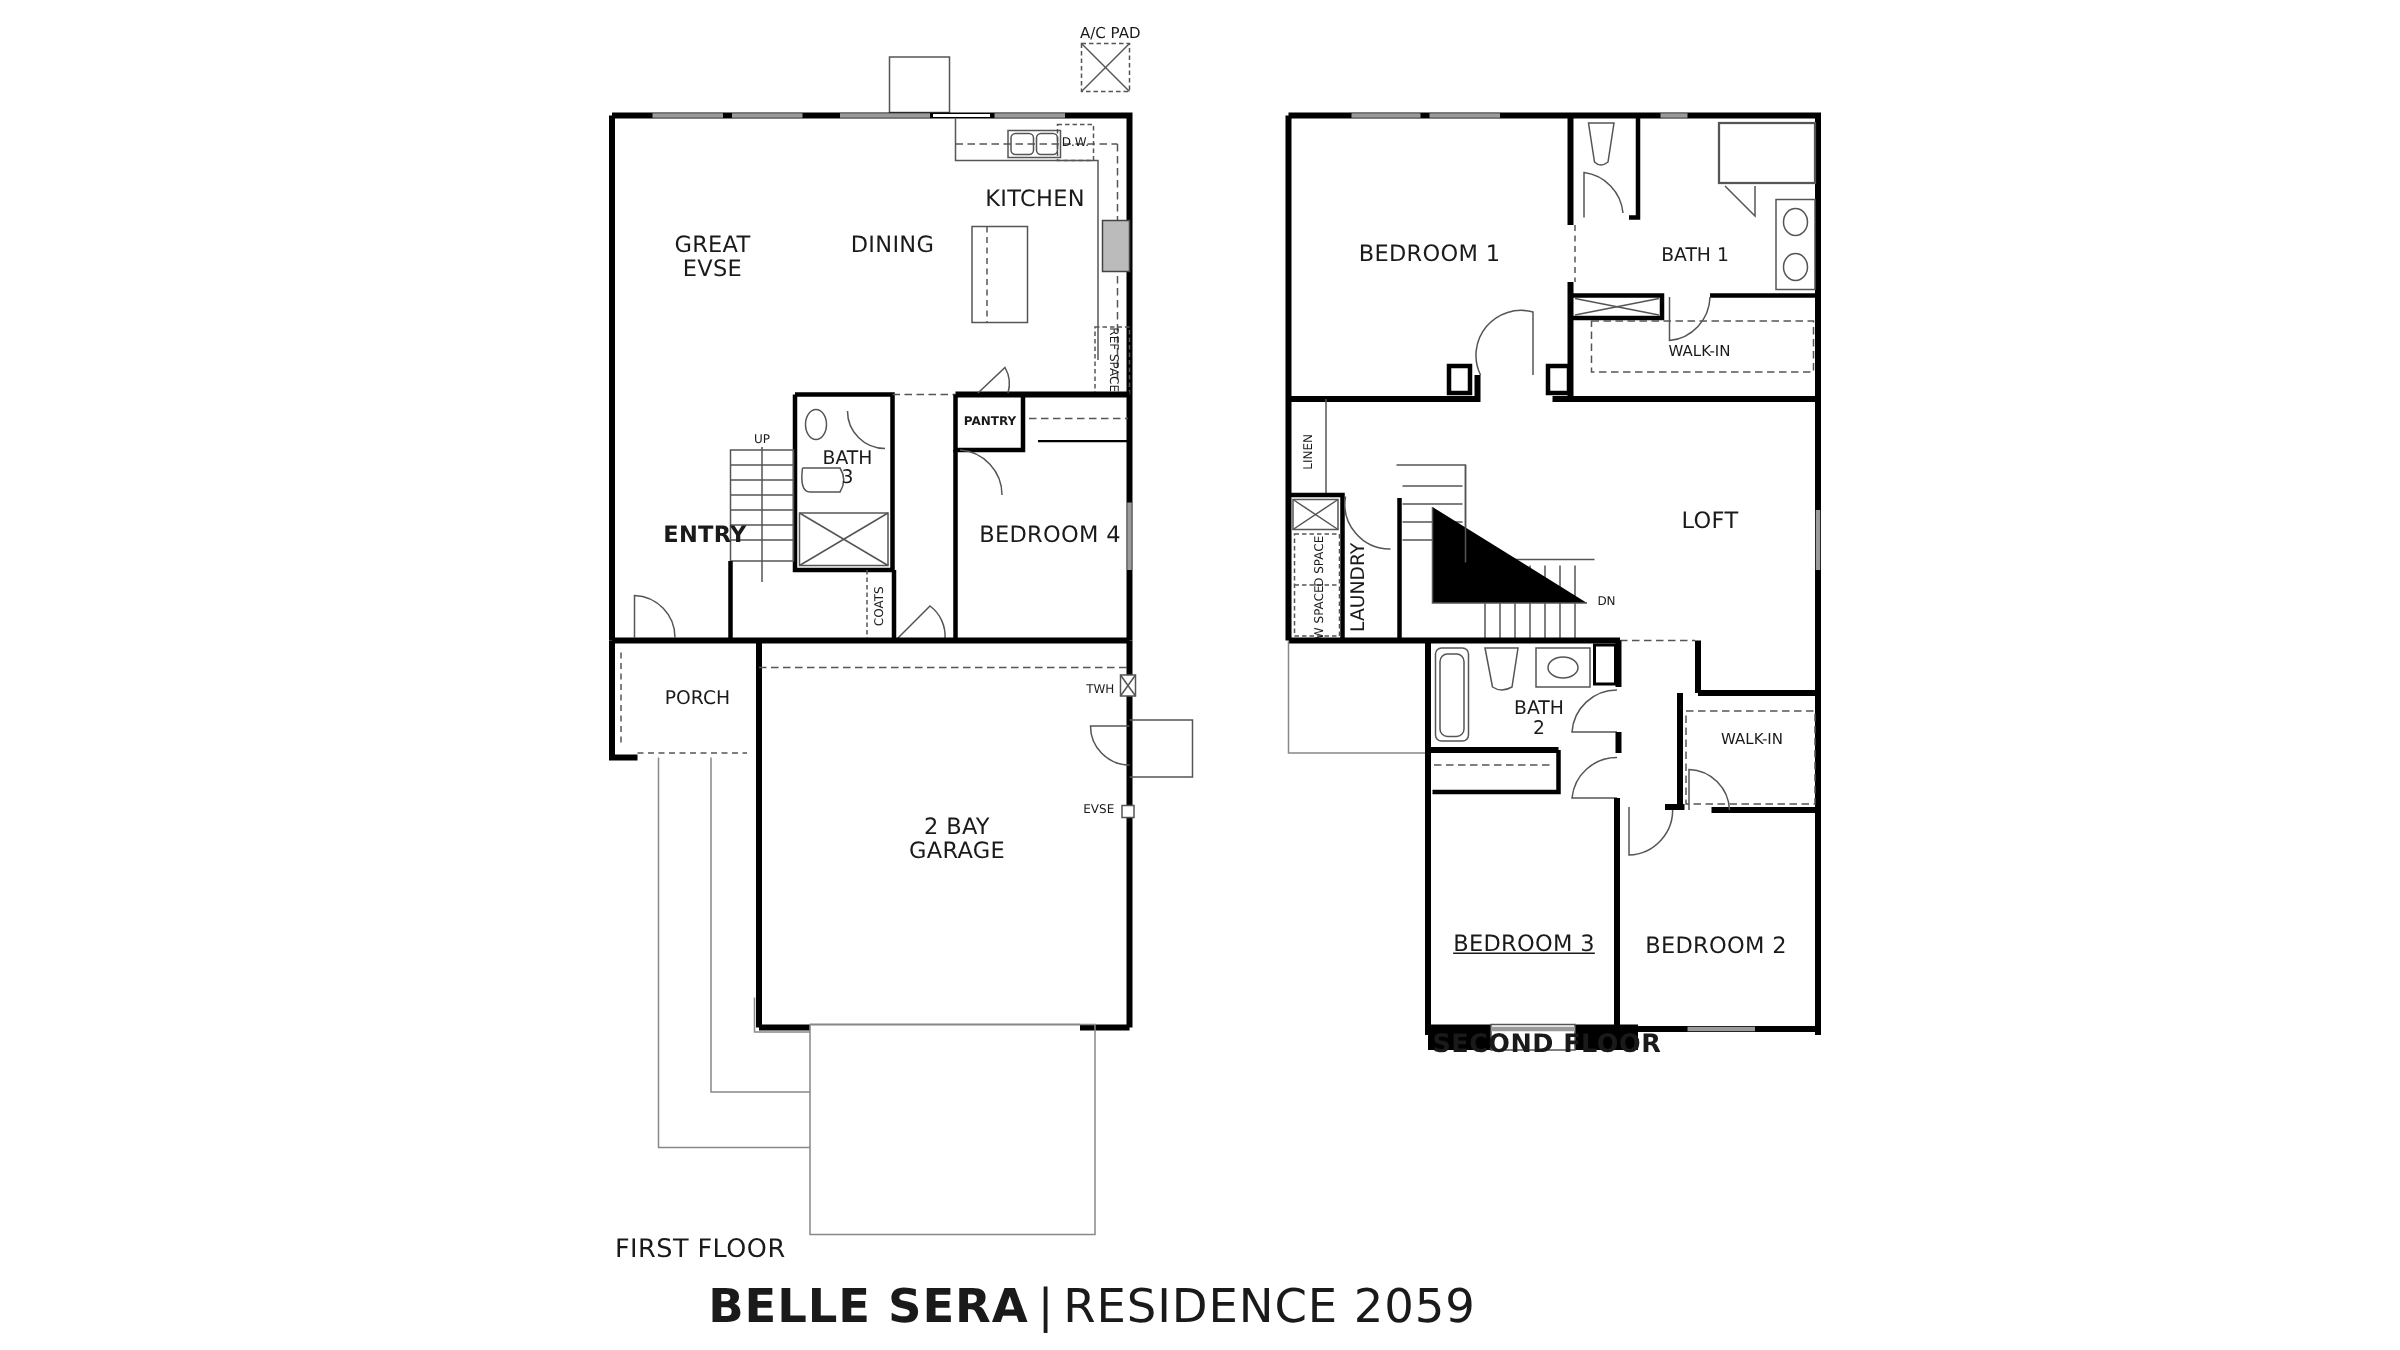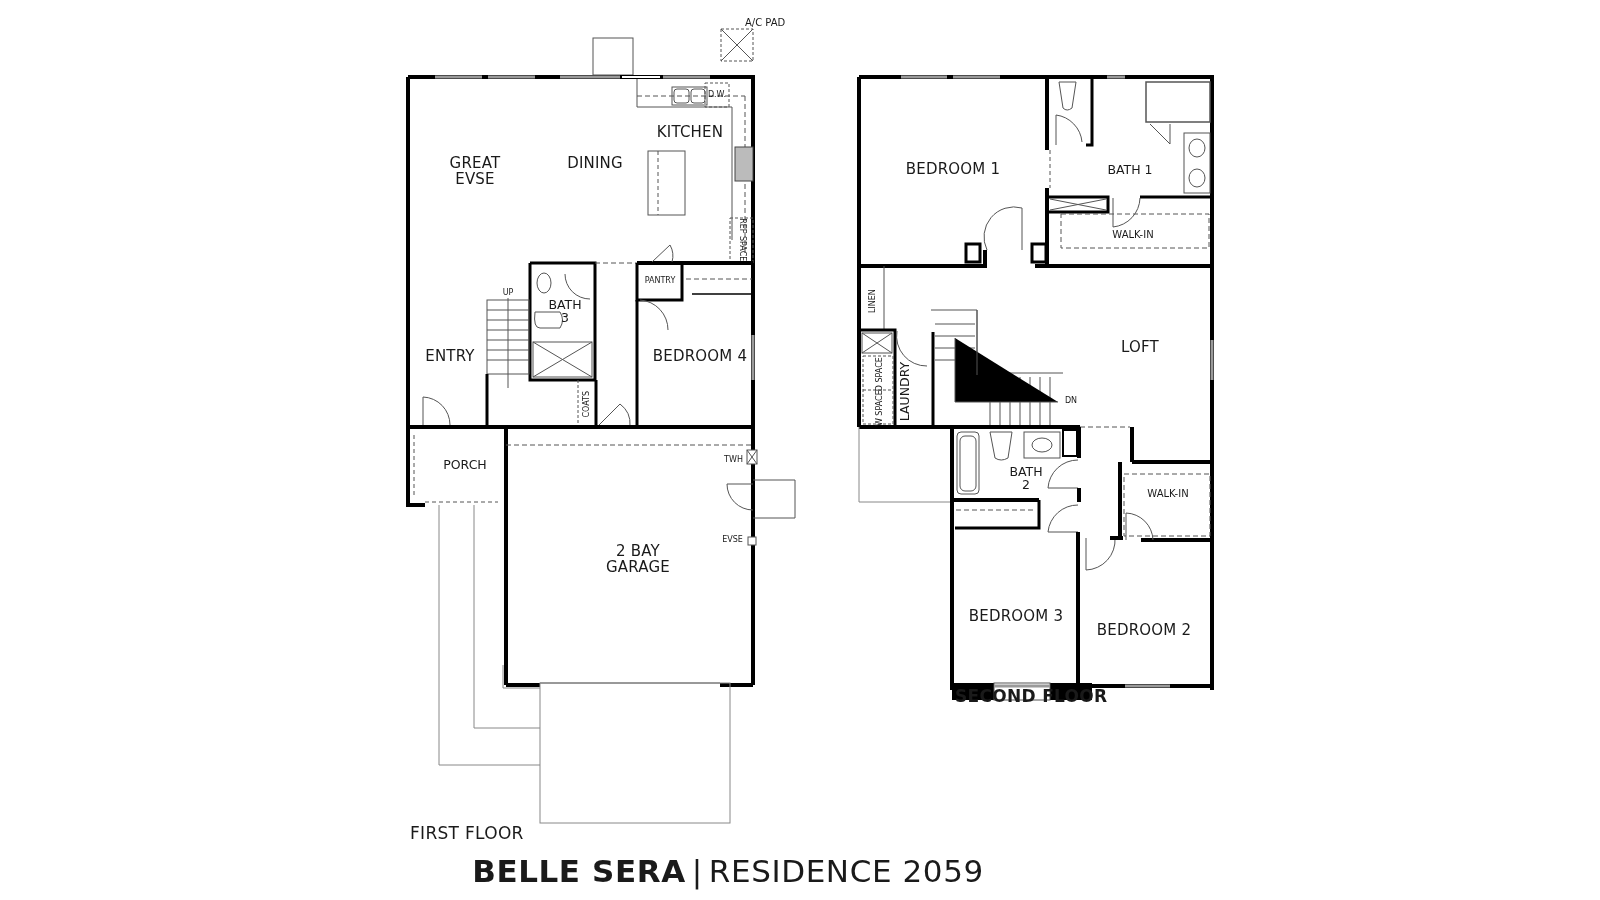--- a/index.html
+++ b/index.html
@@ -239,41 +239,41 @@
     <rect x="952" y="683" width="42" height="17" fill="#000"></rect>
     <rect x="1050" y="683" width="42" height="17" fill="#000"></rect>
     <rect x="994" y="683" width="56" height="17" fill="none" stroke="#555" stroke-width="1"></rect>
     <line x1="994" y1="686" x2="1050" y2="686" stroke="#9a9a9a" stroke-width="3"></line>
     <line x1="1092" y1="686" x2="1212" y2="686" stroke="#000" stroke-width="4"></line>
     <line x1="1125" y1="686" x2="1170" y2="686" stroke="#9a9a9a" stroke-width="3"></line>
     <line x1="1212" y1="340" x2="1212" y2="380" stroke="#9a9a9a" stroke-width="3"></line>
   </g>
 </svg>
 
-<div class="lbl l-sm" style="left:720px; top:18px; width:36px;margin-left:25px;">A/C PAD</div>
+<div class="lbl l-sm" style="left:720px; top:18px; width:36px;">A/C PAD</div>
 
 <div class="lbl l-lg" style="left:430px; top:156px; width:90px;">
   <div>GREAT</div>
   <div>EVSE</div>
 </div>
 <div class="lbl l-lg" style="left:555px; top:156px; width:80px;">DINING</div>
 <div class="lbl l-lg" style="left:645px; top:125px; width:90px;">KITCHEN</div>
 <div class="lbl l-xs" style="left:705px; top:91px; width:24px;">D.W.</div>
 <div class="lbl l-xs vert90" style="left:722px; top:234px; width:40px;">
   <span>REF</span>
   <span>SPACE</span>
 </div>
-<div class="lbl l-xs" style="left:640px; top:277px; width:40px;">PANTRY</div>
+<div class="lbl l-xs" style="left:640px; top:277px; width:40px;font-weight:bold;">PANTRY</div>
 <div class="lbl l-md" style="left:545px; top:298px; width:40px;">
   <div>BATH</div>
   <div>3</div>
 </div>
 <div class="lbl l-xs" style="left:500px; top:289px; width:16px;">UP</div>
 <div class="lbl l-lg" style="left:645px; top:349px; width:110px;">BEDROOM 4</div>
-<div class="lbl l-lg" style="left:420px; top:349px; width:60px;">ENTRY</div>
+<div class="lbl l-lg" style="left:440px; top:349px; width:60px;font-weight:bold;">ENTRY</div>
 <div class="lbl l-xs vert" style="left:567px; top:400px; width:40px;">COATS</div>
 <div class="lbl l-md" style="left:430px; top:458px; width:70px;">PORCH</div>
 <div class="lbl l-xs" style="left:721px; top:456px; width:25px;">TWH</div>
 <div class="lbl l-xs" style="left:718px; top:536px; width:29px;">EVSE</div>
 <div class="lbl l-lg" style="left:588px; top:544px; width:100px;">
   <div>2 BAY</div>
   <div>GARAGE</div>
 </div>
 <div class="floor-caption" style="left:410px; top:784px;margin-top:39px;">FIRST FLOOR</div>
 
@@ -290,19 +290,19 @@
 <div class="lbl l-xs vert" style="left:860px; top:404px; width:40px;">
   <span>W</span>
   <span>SPACE</span>
 </div>
 <div class="lbl l-xs" style="left:1062px; top:397px; width:18px;">DN</div>
 <div class="lbl l-md" style="left:1006px; top:465px; width:40px;">
   <div>BATH</div>
   <div>2</div>
 </div>
 <div class="lbl l-sm" style="left:1133px; top:489px; width:70px;">WALK-IN</div>
-<div class="lbl l-lg" style="left:958px; top:609px; width:116px;">BEDROOM 3</div>
+<div class="lbl l-lg" style="left:958px; top:622px; width:116px;text-decoration:underline;">BEDROOM 3</div>
 <div class="lbl l-lg" style="left:1086px; top:609px; width:116px;margin-top:14px;">BEDROOM 2</div>
 <div class="floor-caption" style="left:955px; top:686px;font-weight:bold;">SECOND FLOOR</div>
 
 <div class="title">
   <span class="bold">BELLE SERA</span><span class="sep">|</span><span>RESIDENCE 2059</span>
 </div>
 
 </body></html>

